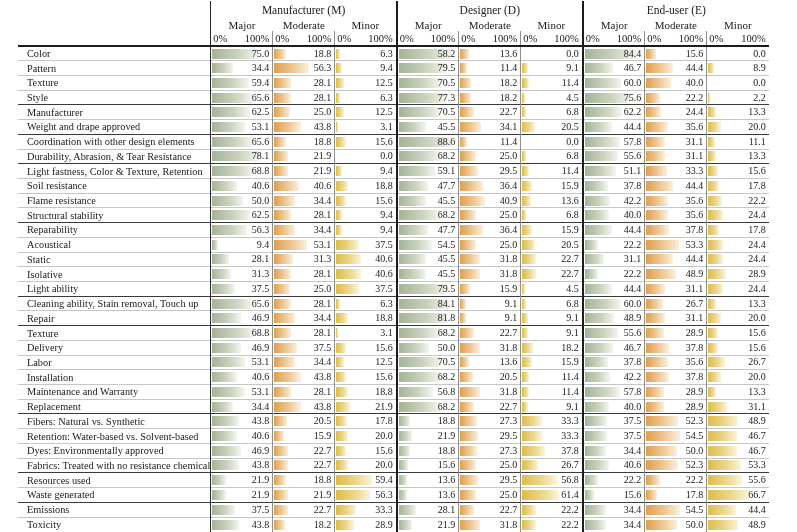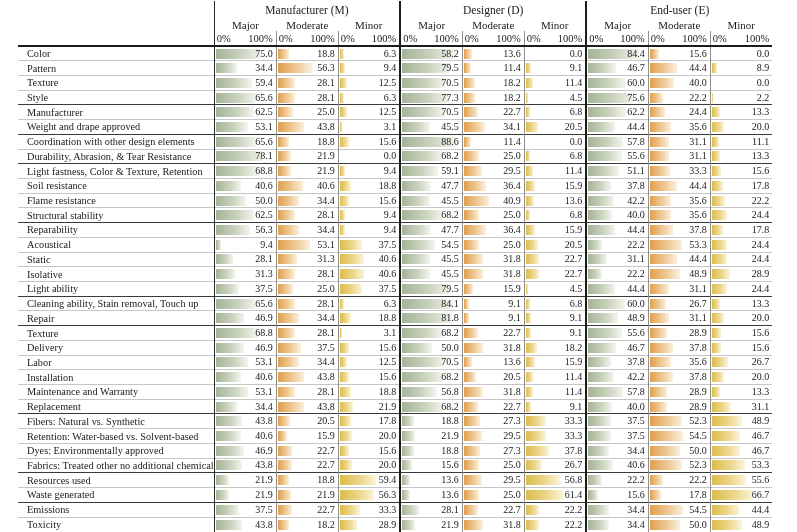--- a/index.html
+++ b/index.html
@@ -1218,21 +1218,21 @@
           <td class="bar-cell bl-thin">
             <div class="bar moderate" style="width: 50%;"></div>
             <span class="val">50.0</span>
           </td>
           <td class="bar-cell bl-thin">
             <div class="bar minor" style="width: 46.7%;"></div>
             <span class="val">46.7</span>
           </td>
         </tr>
         <tr>
-          <td class="row-label">Fabrics: Treated other no additional chemical</td>
+          <td class="row-label">Fabrics: Treated with no resistance chemical</td>
           <td class="bar-cell bl-dark">
             <div class="bar major" style="width: 43.8%;"></div>
             <span class="val">43.8</span>
           </td>
           <td class="bar-cell bl-thin">
             <div class="bar moderate" style="width: 22.7%;"></div>
             <span class="val">22.7</span>
           </td>
           <td class="bar-cell bl-thin">
             <div class="bar minor" style="width: 20%;"></div>

